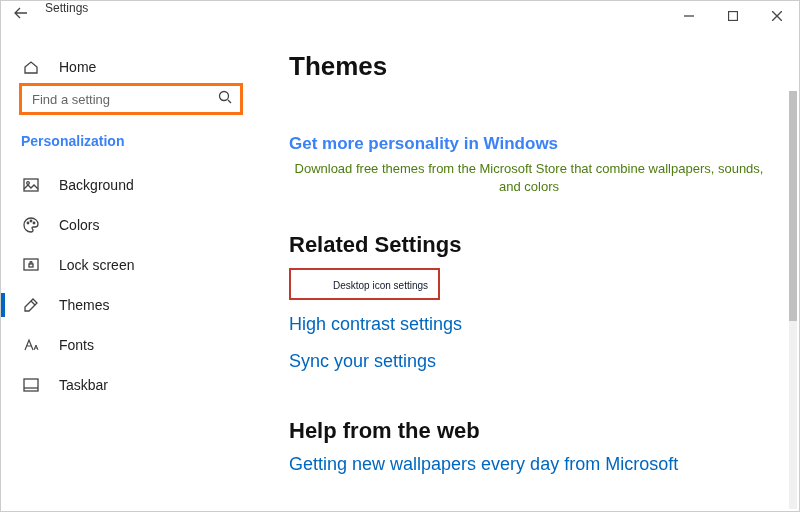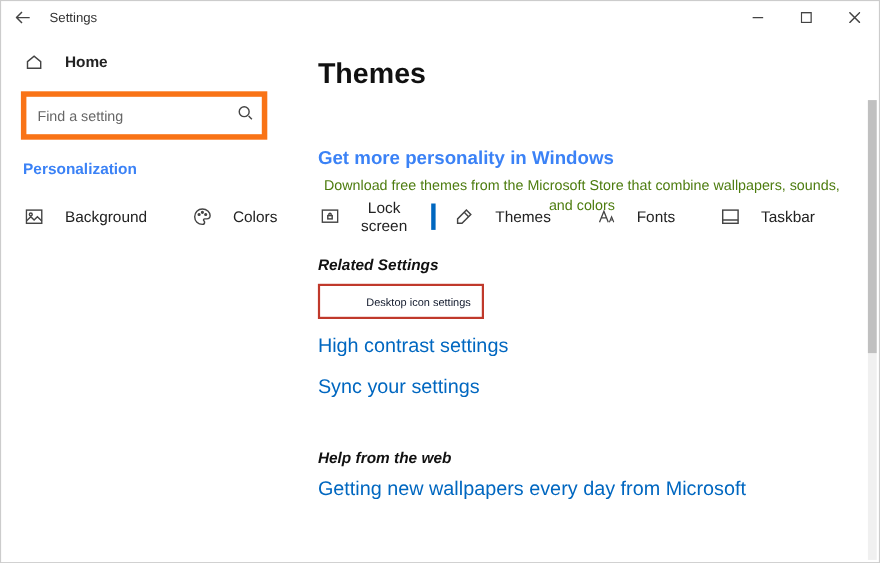--- a/index.html
+++ b/index.html
@@ -1,41 +1,41 @@
 <!DOCTYPE html>
 <html><head>
   <meta charset="utf-8">
   <style>
     * { margin: 0; padding: 0; box-sizing: border-box; }
     body { font-family: "Segoe UI", Tahoma, sans-serif; background: #fff; width: 800px; height: 512px; overflow: hidden; position: relative; border: 1px solid #ccc; }
-    .titlebar { height: 30px; display: flex; align-items: center; padding: 0 0 0 8px; }
+    .titlebar { height: 30px; display: flex; align-items: flex-start; padding: 0 0 0 8px; }
     .titlebar .back { width: 24px; height: 24px; display: flex; align-items: center; justify-content: center; margin-right: 12px; }
     .titlebar .title { font-size: 12px; color: #333; }
     .window-controls { position: absolute; top: 0; right: 0; display: flex; }
     .win-ctrl { width: 44px; height: 30px; display: flex; align-items: center; justify-content: center; font-size: 11px; color: #333; }
     .layout { display: flex; height: calc(100% - 30px); }
     .sidebar { width: 260px; padding: 6px 0 0 0; display: flex; flex-direction: column; }
-    .home-row { display: flex; align-items: center; height: 38px; padding: 0 20px; font-weight: bold; }
+    .home-row { display: flex; align-items: flex-end; height: 38px; padding: 0 20px; }
     .home-row .icon { width: 20px; margin-right: 18px; display: flex; align-items: center; justify-content: center; }
     .home-row .label { font-size: 14px; color: #222; }
     .search-wrap { padding: 8px 18px 14px 18px; }
-    .search-box { position: relative; border: 5px solid #f97316; height: 44px; display: flex; align-items: center; }
+    .search-box { position: relative; border: 3px solid #f97316; height: 32px; display: flex; align-items: center; }
     .search-input { border: none; outline: none; width: 100%; height: 100%; padding: 0 32px 0 10px; font-size: 13px; background: transparent; }
     .search-input::placeholder { color: #666; }
     .search-icon { position: absolute; right: 8px; top: 50%; transform: translateY(-50%); }
     .section-title { font-size: 14px; font-weight: 600; color: #3b82f6; padding: 4px 20px 8px 20px; }
-    .nav-list { display: flex; margin-top: 8px; text-align: center; }
+    .nav-list { display: flex; flex-direction: column; margin-top: 8px; text-align: center; }
     .nav-item { display: flex; align-items: center; height: 40px; padding: 0 20px; position: relative; font-size: 14px; color: #222; }
     .nav-item .icon { width: 20px; margin-right: 18px; display: flex; align-items: center; justify-content: center; color: #333; }
     .nav-item.active::before { content: ""; position: absolute; left: 0; top: 8px; bottom: 8px; width: 4px; background: #0067c0; }
     .main { flex: 1; padding: 20px 28px 0 28px; position: relative; overflow: hidden; }
     .page-title { font-size: 26px; font-weight: 600; color: #111; margin-bottom: 52px; }
     .section-h { font-size: 17px; font-weight: 600; color: #3b82f6; margin-bottom: 6px; }
     .section-p { font-size: 13px; color: #4d7c0f; line-height: 1.4; margin-bottom: 36px; max-width: 480px; text-align: center; }
-    .rel-h { font-size: 14px; font-weight: 600; color: #111; margin-bottom: 10px; font-style: italic; }
+    .rel-h { font-size: 22px; font-weight: 600; color: #111; margin-bottom: 10px; }
     .highlight-box { border: 2px solid #c0392b; padding: 5px 10px; display: inline-block; margin-bottom: 14px; }
     .link-row { font-size: 18px; color: #0067c0; margin-bottom: 16px; }
     .link-gray { font-size: 10px; color: #0f172a; margin-left: 32px; }
     .scrollbar { position: absolute; right: 2px; top: 60px; bottom: 2px; width: 8px; background: #f0f0f0; }
     .scrollbar::after { content: ""; position: absolute; left: 0; right: 0; top: 0; height: 55%; background: #c0c0c0; }
     svg { stroke: #444; fill: none; stroke-width: 1.3; }
   </style>
 </head>
 <body>
 

